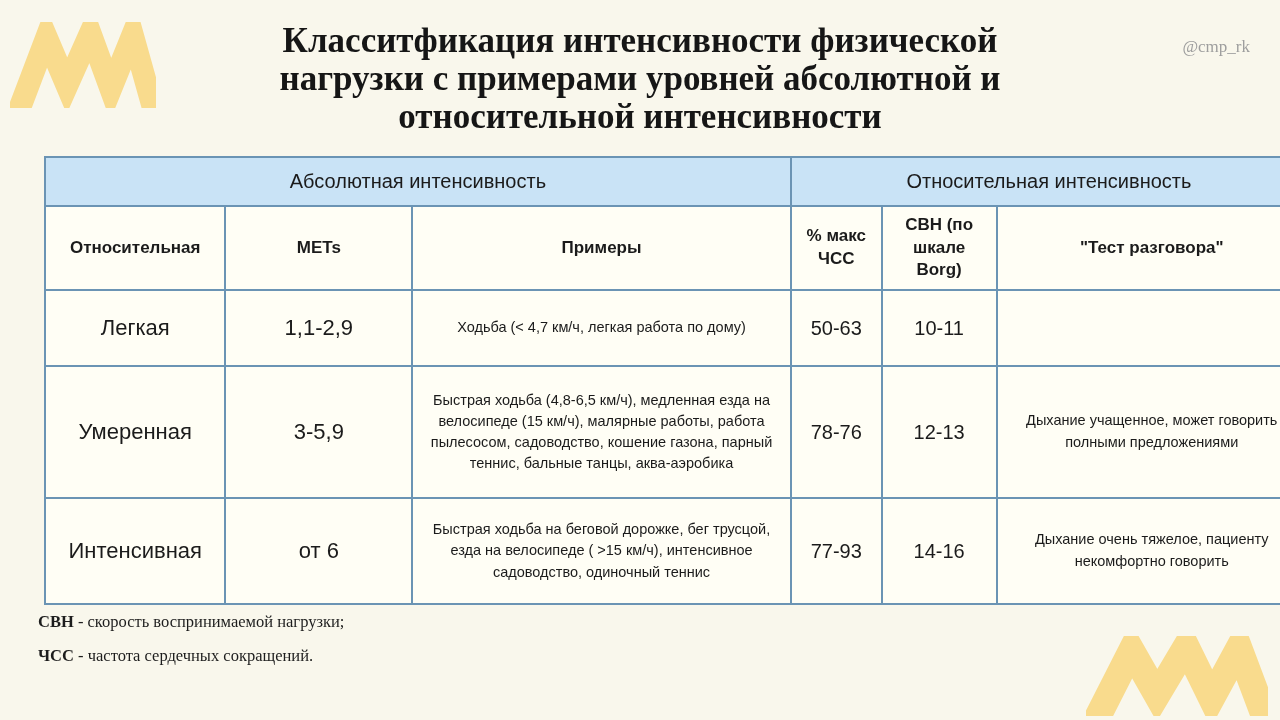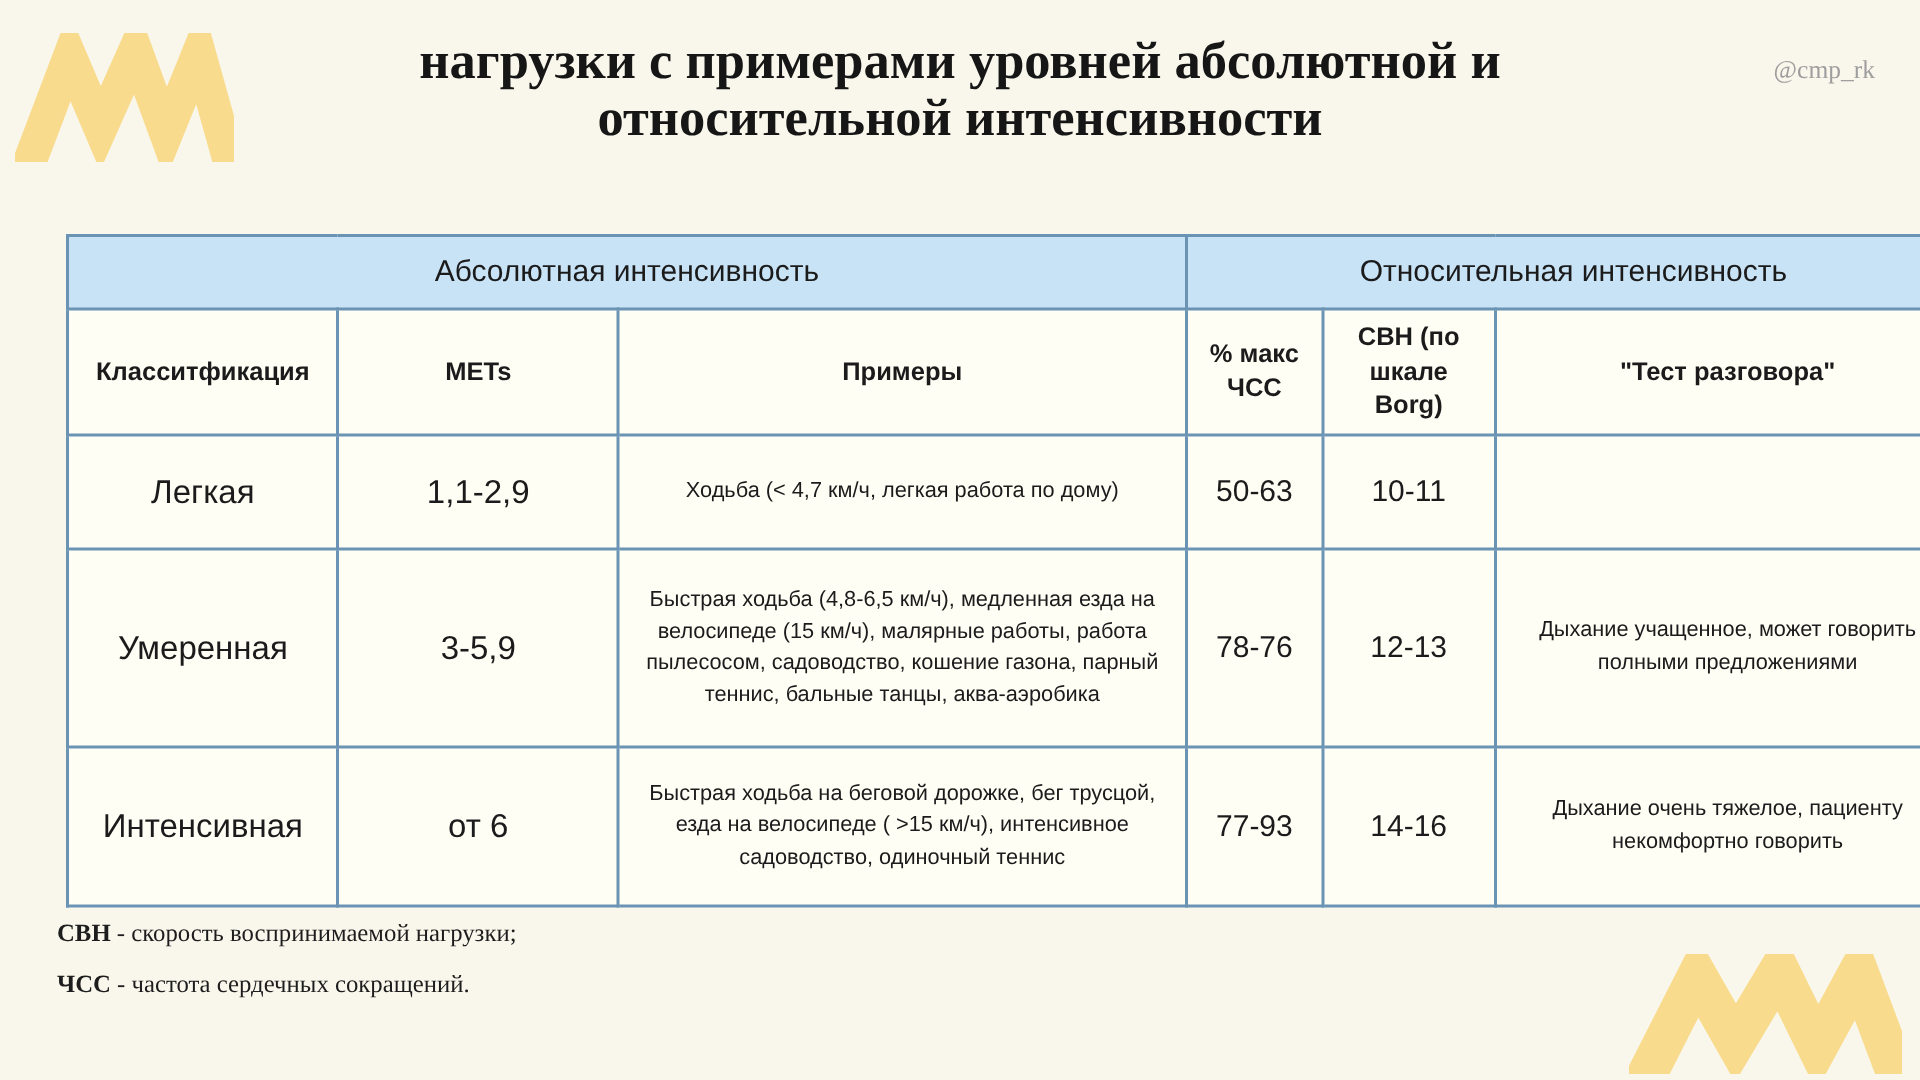--- a/index.html
+++ b/index.html
@@ -98,40 +98,41 @@
     <polyline points="8,112 50,18 78,74 110,13 138,78 168,15 200,112" fill="none" stroke="#f9db8d" stroke-width="30" stroke-linejoin="miter" stroke-linecap="butt"></polyline>
   </svg>
 
   <svg class="zigzag zigzag-br" viewBox="0 0 200 100" preserveAspectRatio="none">
     <polyline points="8,112 50,18 78,74 110,13 138,78 168,15 200,112" fill="none" stroke="#f9db8d" stroke-width="30" stroke-linejoin="miter" stroke-linecap="butt"></polyline>
   </svg>
 
   <div class="handle">@cmp_rk</div>
 
   <h1 class="title">
+    <div class="tline">Класситфикация интенсивности физической</div>
     <div class="tline">нагрузки с примерами уровней абсолютной и</div>
     <div class="tline">относительной интенсивности</div>
   </h1>
 
   <table class="intensity">
     <colgroup>
       <col style="width:14.3%">
       <col style="width:14.8%">
       <col style="width:30.0%">
       <col style="width:7.2%">
       <col style="width:9.1%">
       <col style="width:24.6%">
     </colgroup>
     <thead>
       <tr class="group-row">
         <th colspan="3">Абсолютная интенсивность</th>
         <th colspan="3">Относительная интенсивность</th>
       </tr>
       <tr class="col-row">
-        <th>Класситфикация</th>
+        <th>Относительная</th>
         <th>METs</th>
         <th>Примеры</th>
         <th>% макс ЧСС</th>
         <th>СВН (по шкале Borg)</th>
         <th>"Тест разговора"</th>
       </tr>
     </thead>
     <tbody>
       <tr class="r0">
         <td class="c-intensity">Легкая</td>

